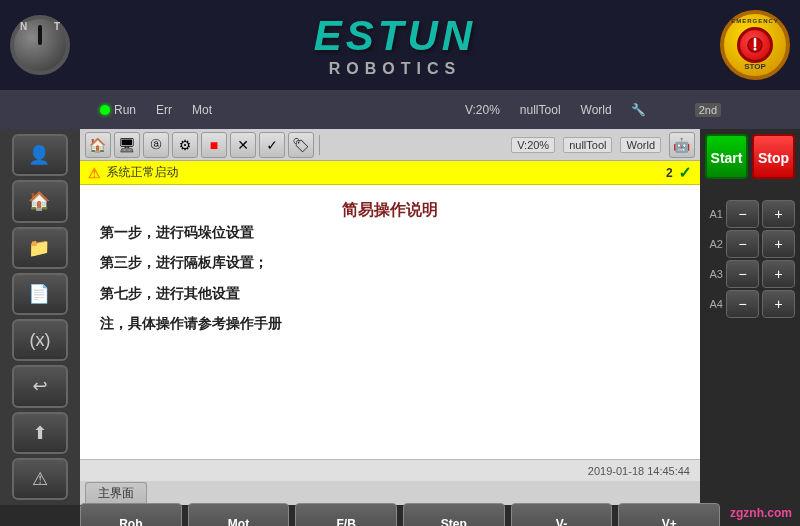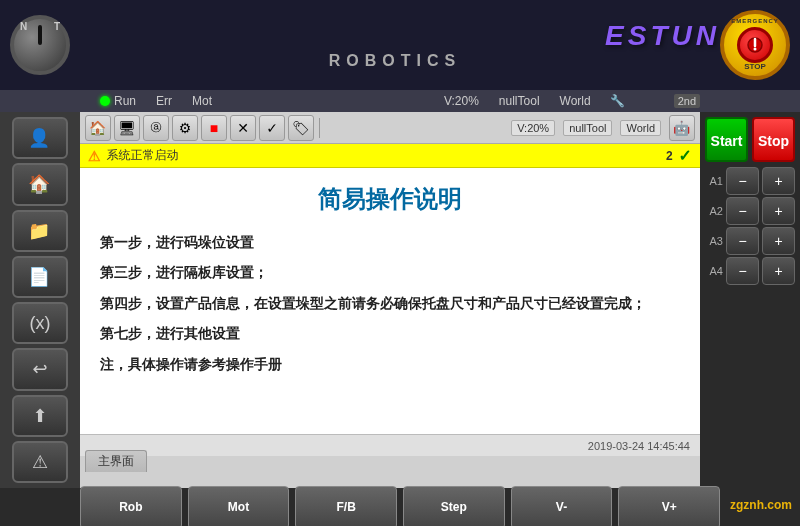--- a/index.html
+++ b/index.html
@@ -65,28 +65,27 @@
       color: #ccc;
       font-size: 10px;
       font-weight: bold;
     }
 
     .logo-area {
       text-align: center;
       flex: 1;
     }
     .logo-estun {
-      font-size: 28px;
+      font-size: 42px;
       font-weight: 900;
-      color: #8b5cf6;
+      color: #14b8a6;
       letter-spacing: 4px;
       font-style: italic;
       text-shadow: 2px 2px 4px rgba(0,0,0,0.5);
       font-family: 'Arial Black', Arial, sans-serif;
-      text-align: right;
     }
     .logo-robotics {
       font-size: 16px;
       letter-spacing: 6px;
       color: #aaa;
       font-weight: bold;
     }
 
     .emergency-stop {
       width: 70px;
@@ -127,24 +126,24 @@
       position: absolute;
       bottom: 5px;
       font-size: 8px;
       font-weight: bold;
       color: #333;
     }
 
     
     .status-bar {
       background: #3a3a4a;
-      height: 22px;
-      display: flex;
-      align-items: center;
-      padding: 0 100px 0 100px;
+      height: 39px;
+      display: flex;
+      align-items: center;
+      padding: 0 79px 0 100px;
       gap: 20px;
       justify-content: center;
     }
     .status-item {
       display: flex;
       align-items: center;
       gap: 4px;
       color: #ccc;
       font-size: 12px;
     }
@@ -187,21 +186,21 @@
       font-size: 18px;
     }
 
     
     .right-sidebar {
       width: 100px;
       background: #2a2a2a;
       display: flex;
       flex-direction: column;
       padding: 5px;
-      gap: 4px;
+      gap: 20px;
     }
 
     .start-stop-row {
       display: flex;
       gap: 4px;
     }
 
     .start-btn {
       flex: 1;
       height: 45px;
@@ -342,24 +341,23 @@
     
     .doc-content {
       flex: 1;
       background: white;
       padding: 15px 20px;
       overflow-y: auto;
     }
 
     .doc-title {
       text-align: center;
-      font-size: 24px;
-      font-weight: bold;
-      color: #0369a1;
-      margin-bottom: 16px;
+      font-size: 16px;
+      font-weight: bold;
+      color: #7f1d1d;
     }
 
     .doc-item {
       margin-bottom: 8px;
       font-size: 14px;
       color: #222;
       line-height: 1.6;
       font-weight: bold;
     }
 
@@ -373,22 +371,22 @@
       justify-content: flex-end;
       padding: 0 10px;
       font-size: 11px;
       color: #555;
     }
 
     .tab-bar {
       height: 24px;
       background: #d0d0d0;
       display: flex;
-      align-items: flex-end;
-      padding: 16px 5px;
+      align-items: center;
+      padding: 5px 5px;
     }
 
     .tab-item {
       padding: 2px 12px;
       background: linear-gradient(180deg, #c8c8c8 0%, #b8b8b8 100%);
       border: 1px solid #999;
       border-bottom: none;
       border-radius: 3px 3px 0 0;
       font-size: 12px;
       color: #333;
@@ -417,23 +415,23 @@
       font-weight: bold;
       cursor: pointer;
       display: flex;
       align-items: center;
       justify-content: center;
     }
 
     
     .watermark {
       position: absolute;
-      bottom: 14px;
+      bottom: 6px;
       right: 8px;
-      color: #eab308;
+      color: #ec4899;
       font-size: 12px;
       font-weight: bold;
       z-index: 100;
     }
 
     
     .label-2nd {
       color: #ccc;
       font-size: 11px;
       background: #555;
@@ -531,28 +529,27 @@
       <span>系统正常启动</span>
       <span class="alert-num">2</span>
       <span class="alert-check">✓</span>
     </div>
 
     <div class="doc-content">
       <div class="doc-title">简易操作说明</div>
       <div id="doc-items-container">
           <div class="doc-item">第一步，进行码垛位设置</div>
           <div class="doc-item">第三步，进行隔板库设置；</div>
-          <div class="doc-item">第四步，设置产品信息，在设置垛型之前请务必确保托盘尺寸和产品尺寸已经设置完成；</div>
           <div class="doc-item">第七步，进行其他设置</div>
           <div class="doc-item">注，具体操作请参考操作手册</div>
         </div>
     </div>
 
     <div class="doc-footer">
-      <span>2019-03-24  14:45:44</span>
+      <span>2019-01-18  14:45:44</span>
     </div>
 
     <div class="tab-bar">
       <div class="tab-item">主界面</div>
     </div>
 
   </div>
 
   <div class="right-sidebar">
     <div class="start-stop-row">

